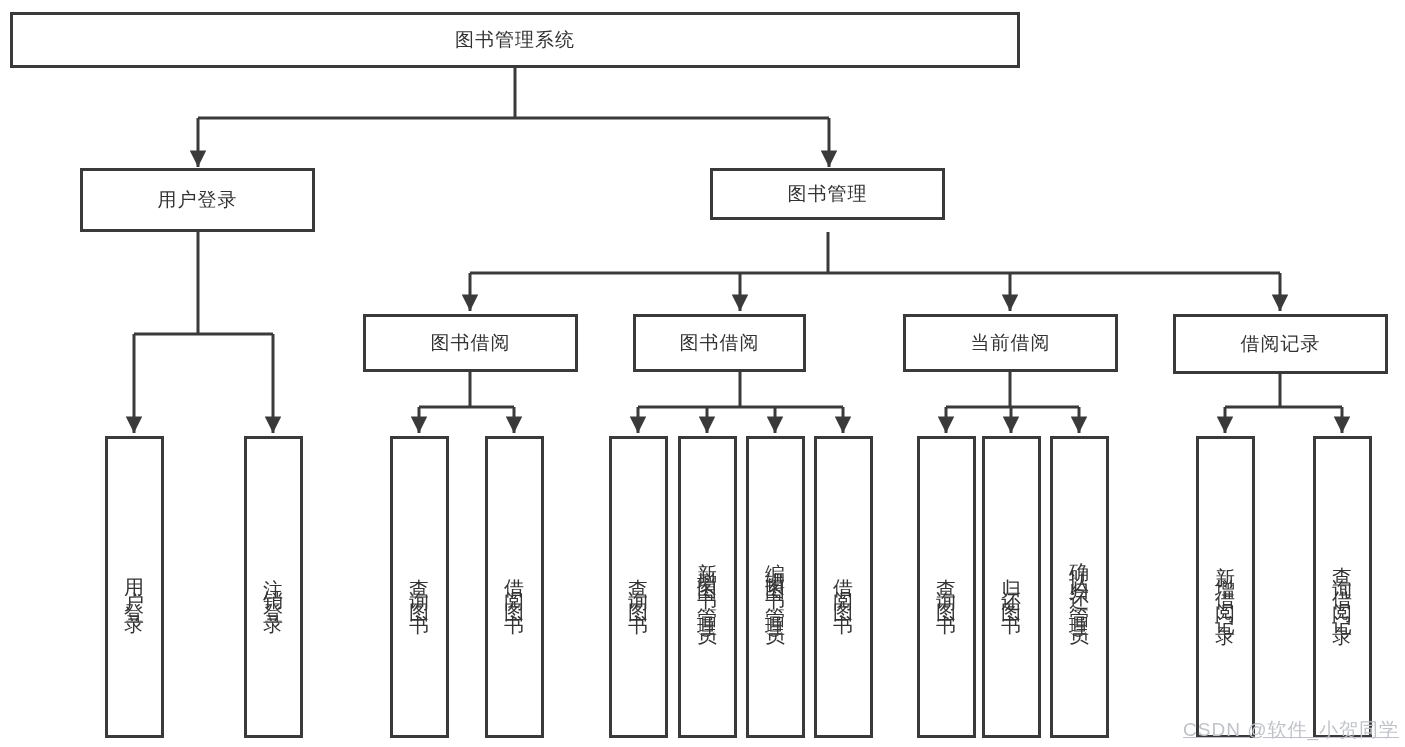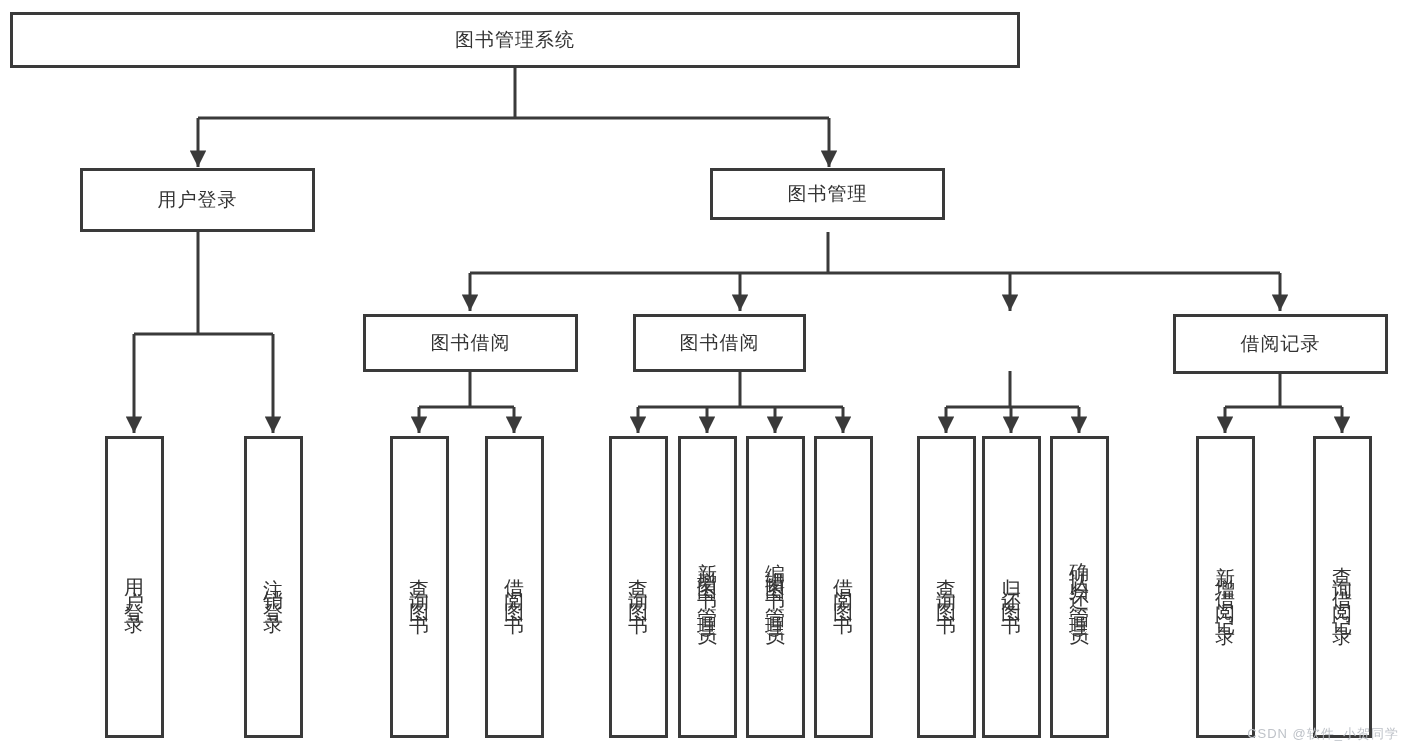--- a/index.html
+++ b/index.html
@@ -43,25 +43,26 @@
     letter-spacing: 12px;
     line-height: 1.1;
   }
   .v-box .v-label {
     display: block;
   }
   .watermark {
     position: absolute;
     right: 6px;
     bottom: 4px;
-    font-size: 13px;
+    font-size: 19px;
     color: #bfc3c9;
     letter-spacing: 1px;
     z-index: 3;
     white-space: nowrap;
+    text-decoration: underline;
   }
 </style>
 </head>
 <body>
 
 <div class="canvas">
 
   <svg class="connectors" width="1405" height="747" viewBox="0 0 1405 747">
     <defs>
       <marker id="arrow" viewBox="0 0 10 10" refX="10" refY="5" markerWidth="8" markerHeight="5.5" orient="auto-start-reverse">
@@ -105,20 +106,21 @@
     </g>
   </svg>
 
   <div class="box h-box" style="left:10px; top:12px; width:1010px; height:56px;text-align:center;">图书管理系统</div>
 
   <div class="box h-box" style="left:80px; top:168px; width:235px; height:64px;">用户登录</div>
   <div class="box h-box" style="left:710px; top:168px; width:235px; height:52px;">图书管理</div>
 
   <div class="box h-box" style="left:363px; top:314px; width:215px; height:58px;">图书借阅</div>
   <div class="box h-box" style="left:633px; top:314px; width:173px; height:58px;">图书借阅</div>
+  <div class="box h-box" style="left:903px; top:314px; width:215px; height:58px;">当前借阅</div>
   <div class="box h-box" style="left:1173px; top:314px; width:215px; height:60px;">借阅记录</div>
 
   <div class="box v-box" style="left:105px; top:436px; width:59px; height:302px;">
     <span class="v-label">用户登录</span>
   </div>
   <div class="box v-box" style="left:244px; top:436px; width:59px; height:302px;">
     <span class="v-label">注销登录</span>
   </div>
 
   <div class="box v-box" style="left:390px; top:436px; width:59px; height:302px;">

